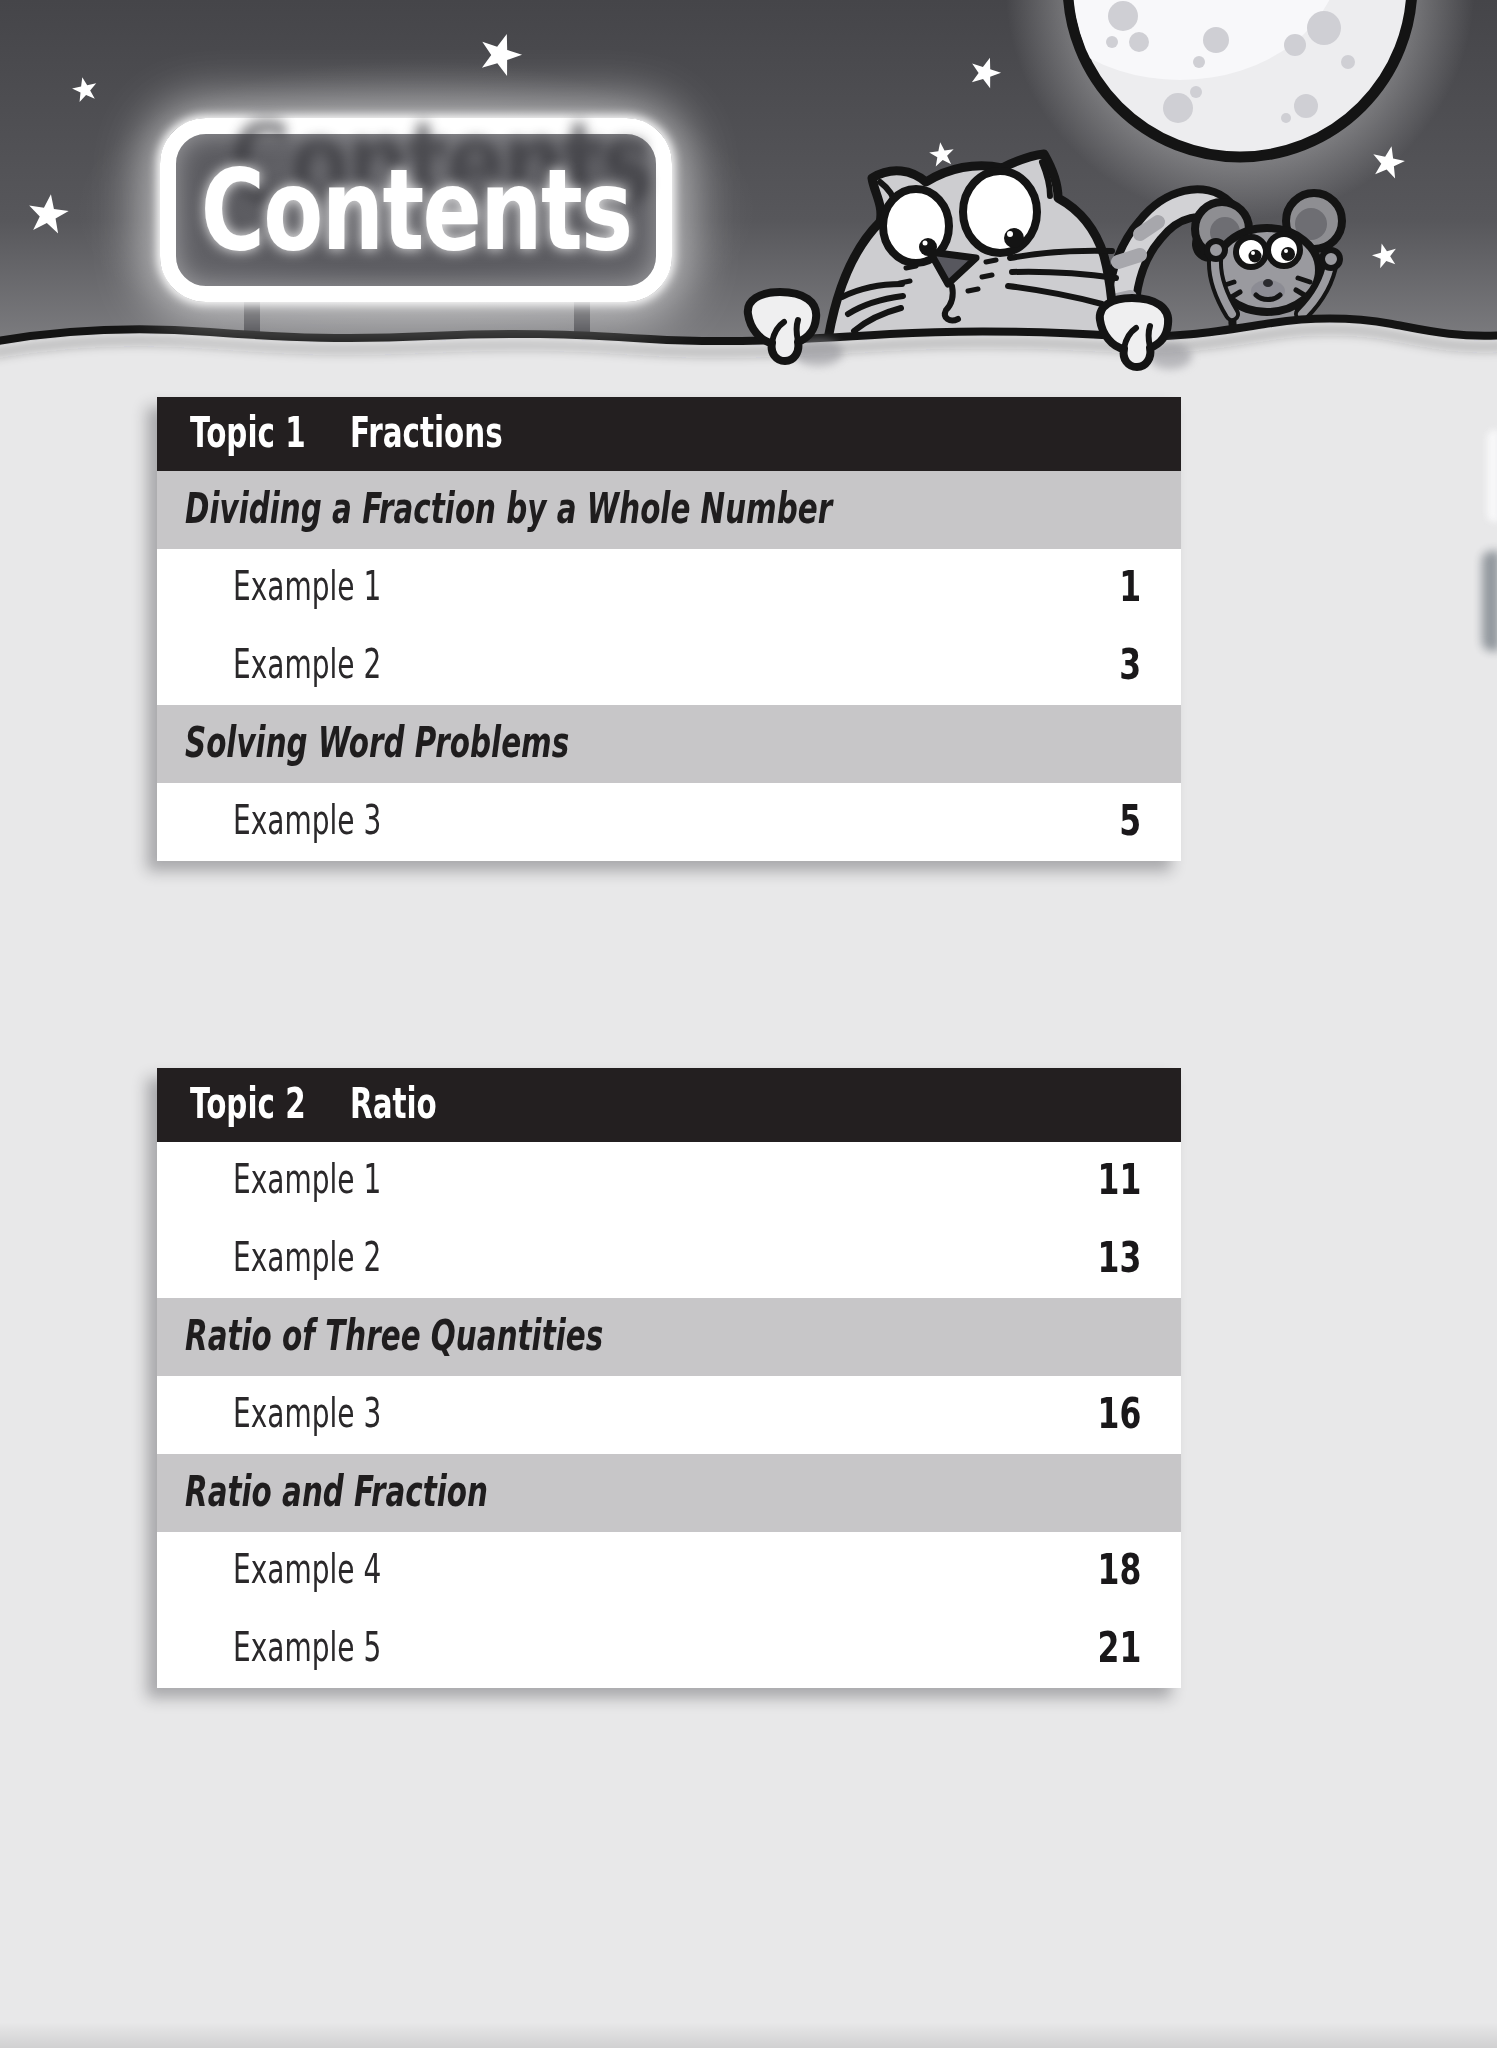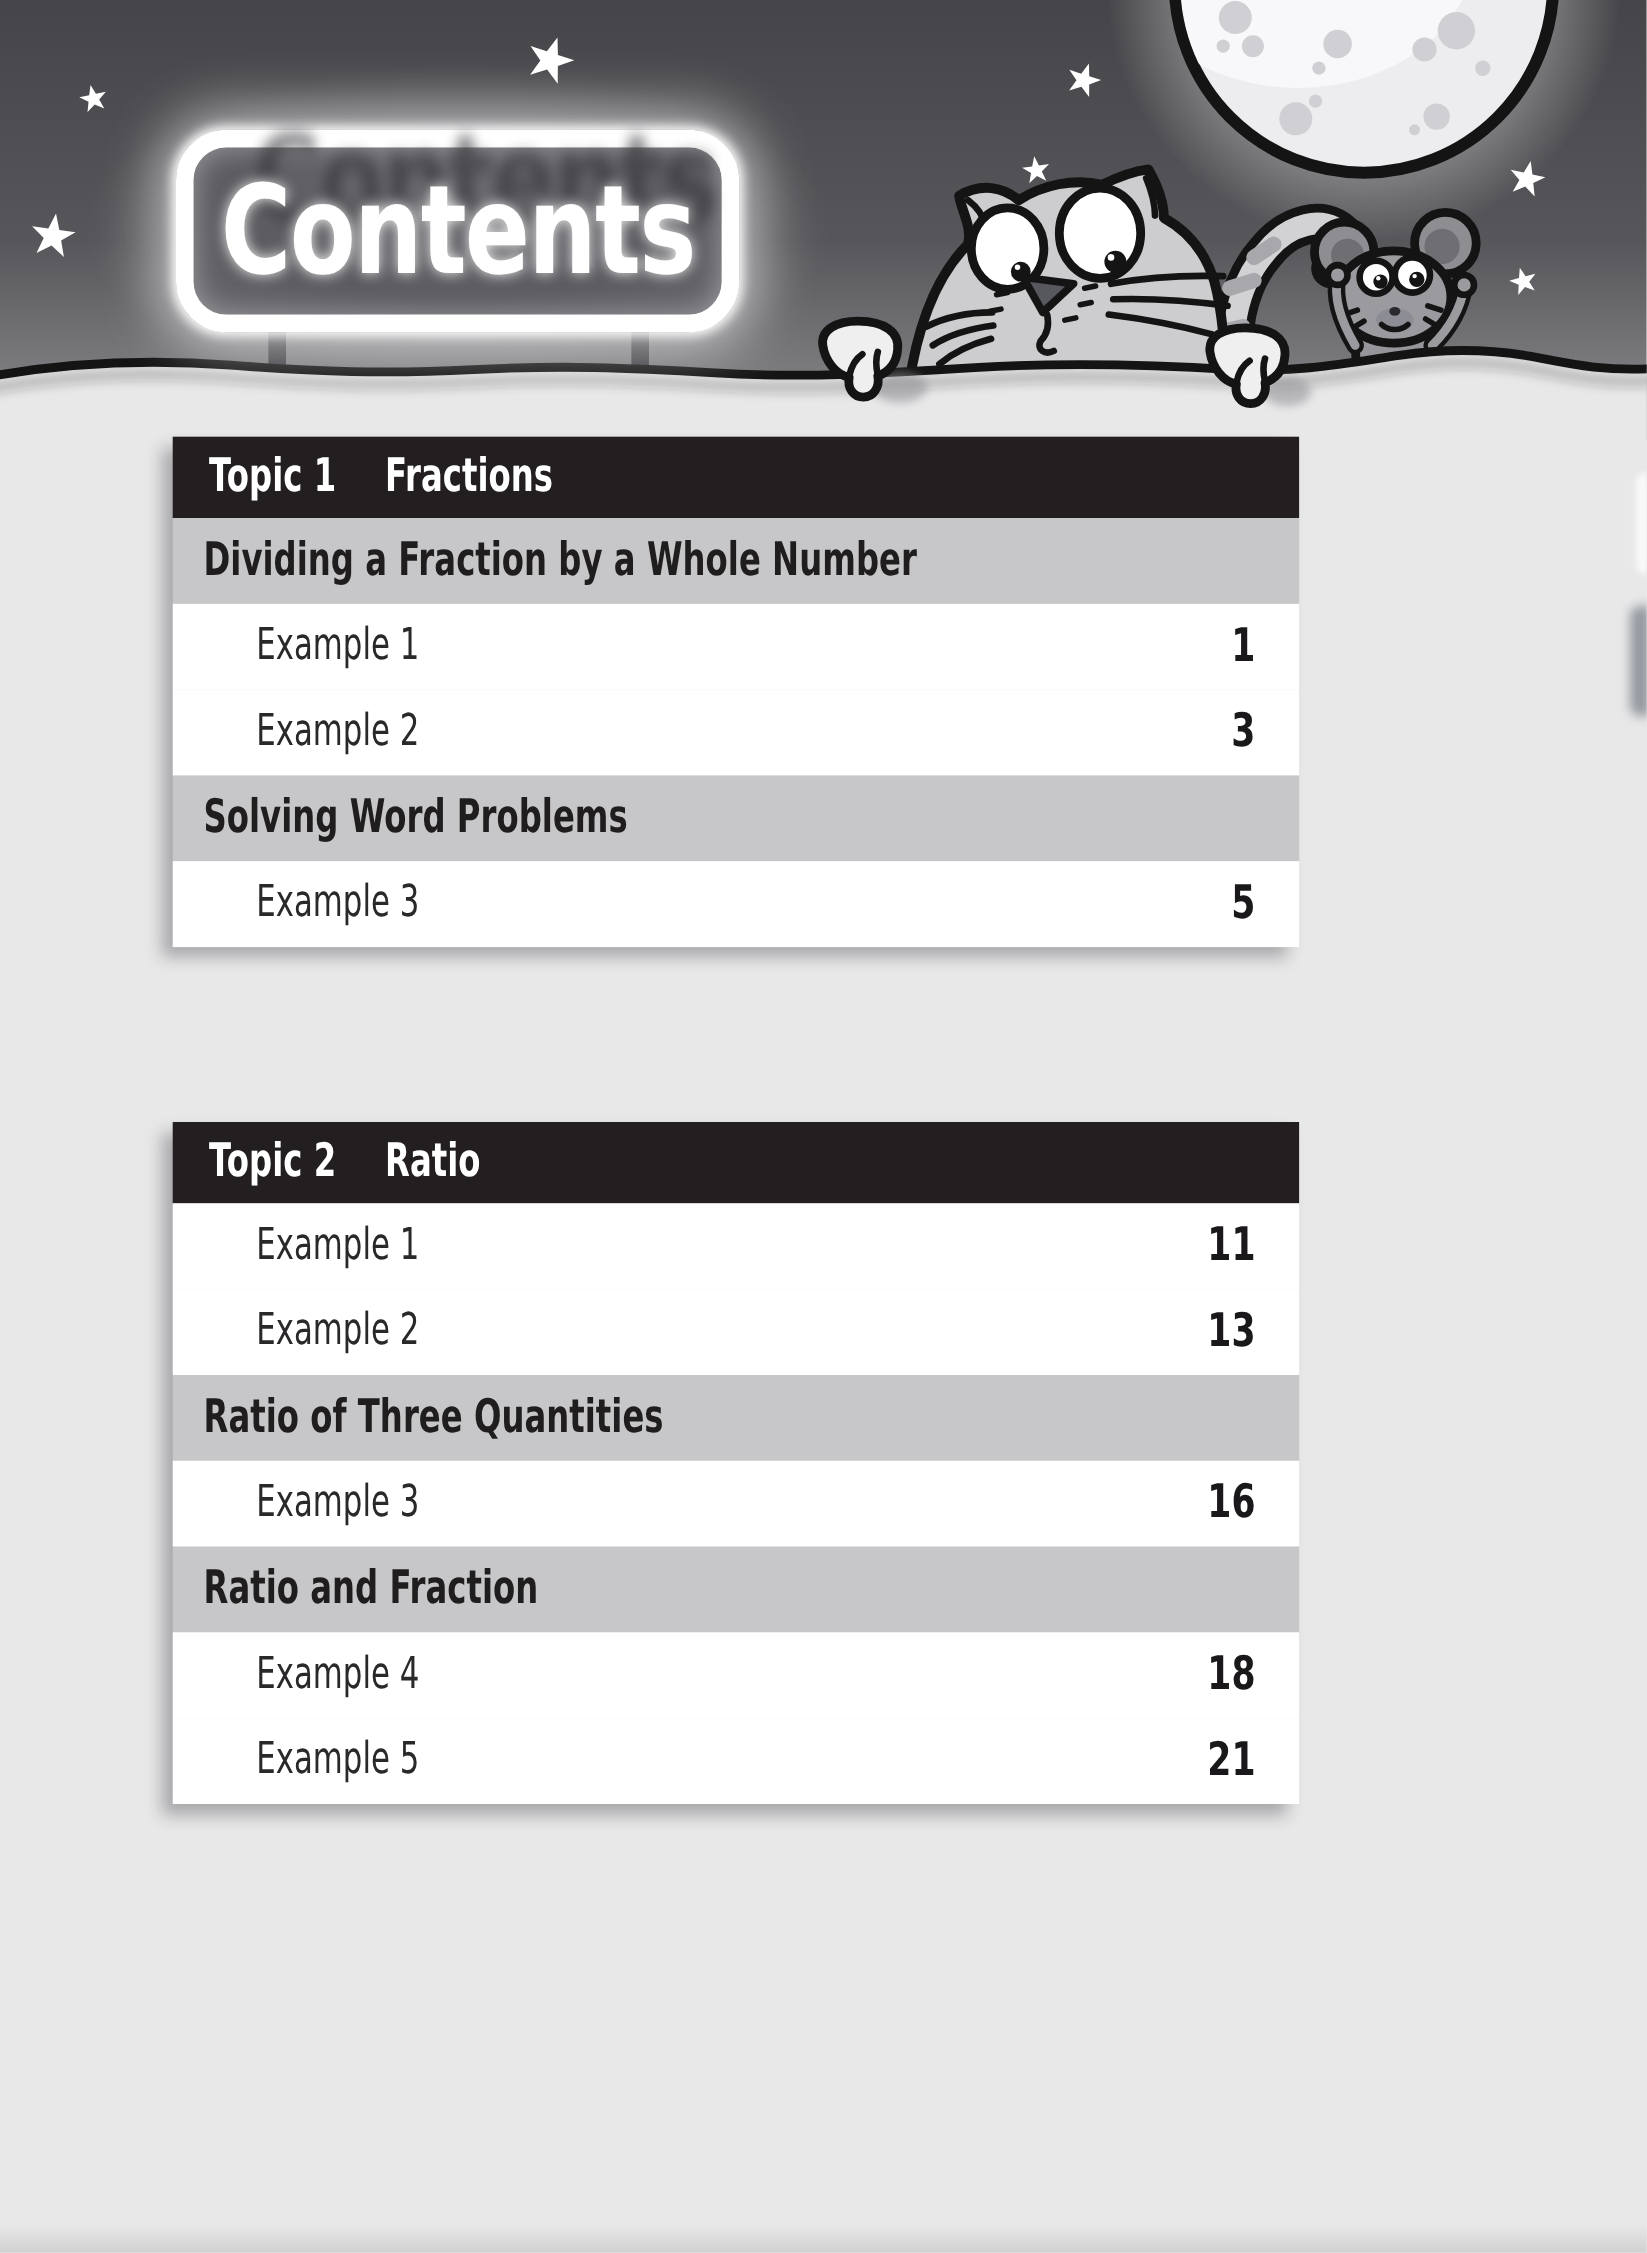--- a/index.html
+++ b/index.html
@@ -33,21 +33,21 @@
     box-shadow:-10px 10px 14px rgba(35,35,40,.32);
   }
   .toc-header{position:relative;height:74px;background:#231f20;}
   .toc-header .t-label,.toc-header .t-name{
     position:absolute;top:50%;color:#ffffff;font-size:42px;font-weight:700;white-space:nowrap;
     transform:translateY(-54%) scaleX(.7);transform-origin:left center;letter-spacing:0;
   }
   .toc-header .t-label{left:33px;}
   .toc-header .t-name{left:193px;}
   .row{position:relative;height:78px;}
-  .row.section{background:#c7c6c8;}
+  .row.section{background:#c7c6c8;font-style:italic;}
   .row.example{background:#ffffff;text-decoration:underline;}
   .row .txt{
     position:absolute;top:50%;white-space:nowrap;color:#1f1d1e;
     transform:translateY(-54%) scaleX(.7);transform-origin:left center;
   }
   .row.section .txt{left:28px;font-size:42px;font-weight:700;}
   .row.example .txt{left:76px;font-size:40px;font-weight:400;color:#2a282a;}
   .row .num{
     position:absolute;top:50%;right:40px;white-space:nowrap;color:#1a181a;
     font-size:42px;font-weight:700;transform:translateY(-54%) scaleX(.75);transform-origin:right center;
@@ -260,21 +260,21 @@
   </div>
   <div class="row section">
     <span class="txt">Solving Word Problems</span>
   </div>
   <div class="row example">
     <span class="txt">Example 3</span>
     <span class="num">5</span>
   </div>
 </div>
 
-<div class="toc-table" style="top:1020px">
+<div class="toc-table" style="top:1068px">
   <div class="toc-header">
     <span class="t-label">Topic 2</span>
     <span class="t-name">Ratio</span>
   </div>
   <div class="row example">
     <span class="txt">Example 1</span>
     <span class="num">11</span>
   </div>
   <div class="row example">
     <span class="txt">Example 2</span>

